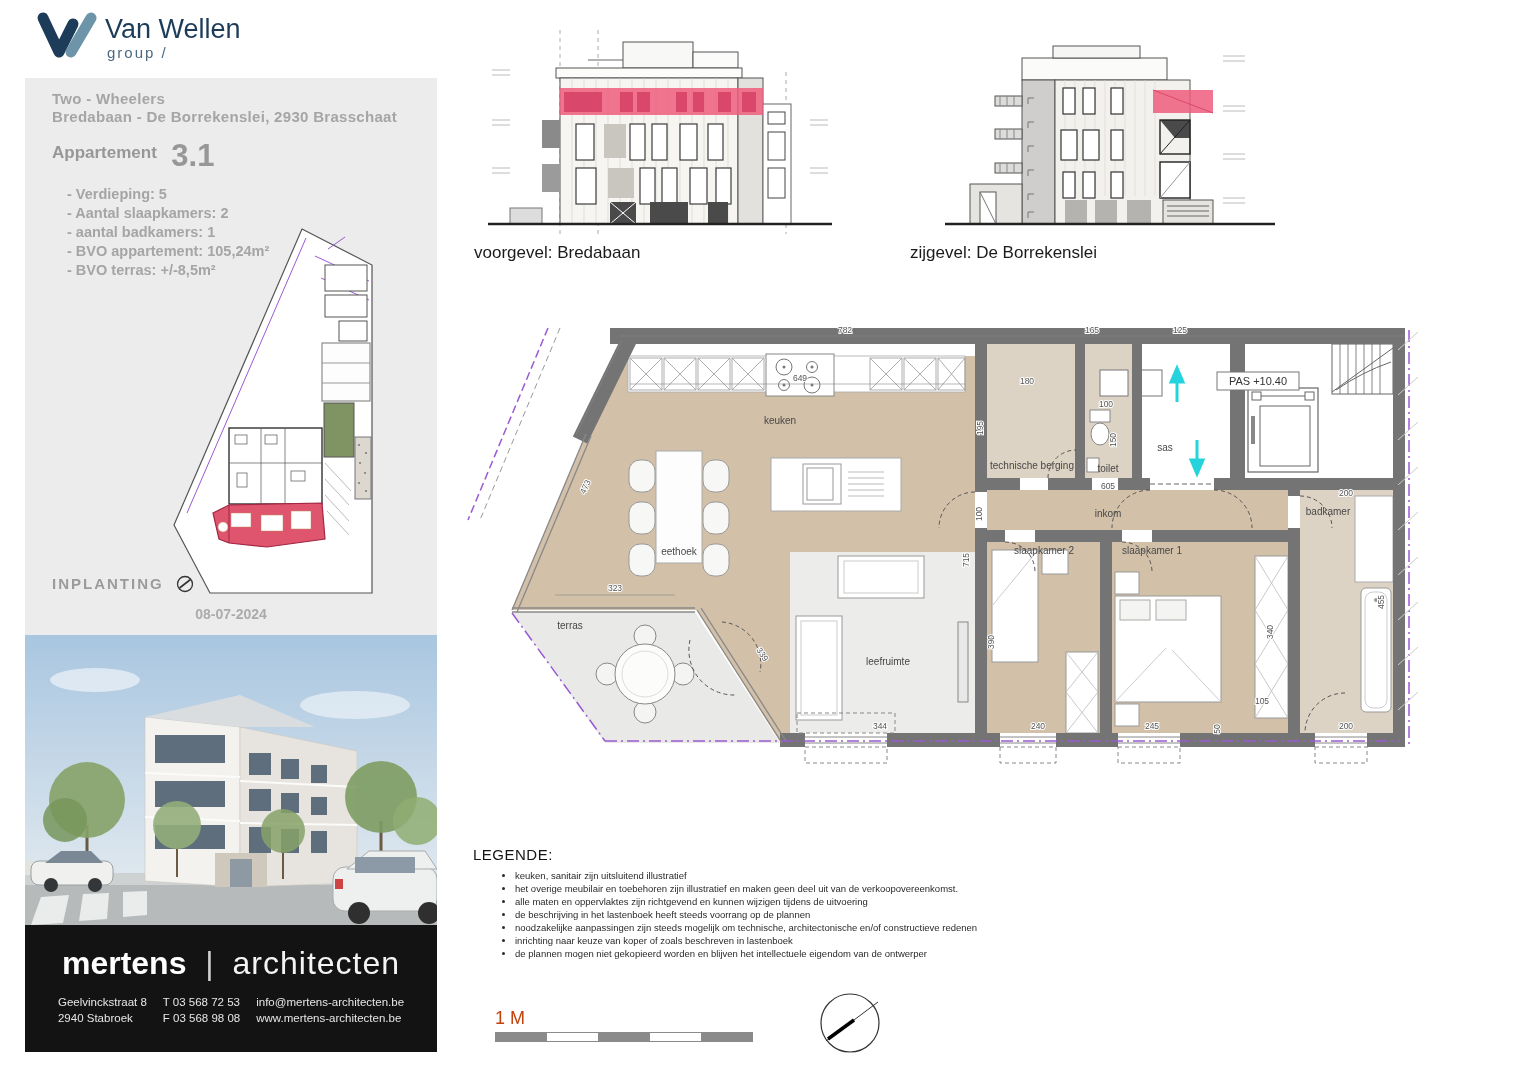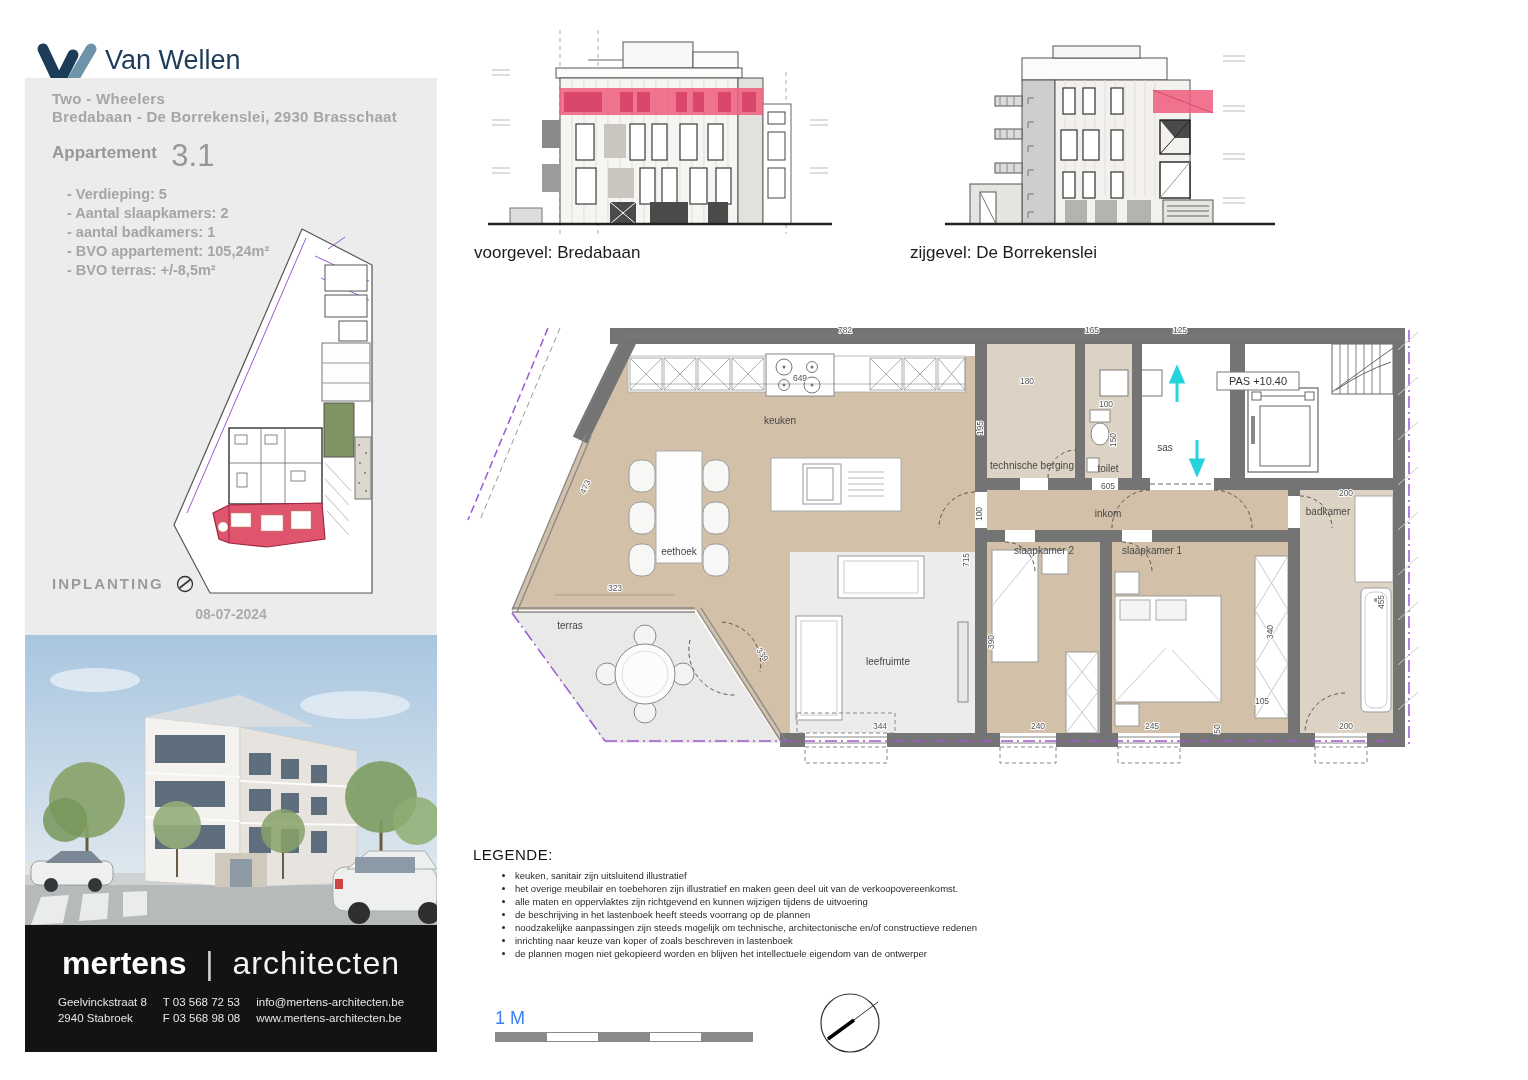--- a/index.html
+++ b/index.html
@@ -1,29 +1,29 @@
 <!DOCTYPE html>
 <html><head>
 <meta charset="utf-8">
 <style>
   * { margin:0; padding:0; box-sizing:border-box; }
   body { font-family:"Liberation Sans", sans-serif; background:#fff; }
   #sheet { position:relative; width:1528px; height:1080px; background:#fff; overflow:hidden; }
 
   
-  #brand { position:absolute; left:35px; top:8px; width:260px; height:62px;margin-top:31px; }
+  #brand { position:absolute; left:35px; top:8px; width:260px; height:62px; }
 
   
   #info-panel { position:absolute; left:25px; top:78px; width:412px; height:597px; background:#ececec; }
   .proj-line { position:absolute; left:27px; font-size:15px; font-weight:bold; color:#a5a5a5; letter-spacing:.3px; }
   #proj-name { top:12px; }
   #proj-addr { top:30px; }
   #apt-row { position:absolute; left:27px; top:60px; color:#979797; }
   #apt-label { font-size:17px; font-weight:bold; vertical-align:8px; }
-  #apt-no { font-size:31px; font-weight:normal; margin-left:10px; }
+  #apt-no { font-size:31px; font-weight:bold; margin-left:10px; }
   #specs { position:absolute; left:42px; top:107px; list-style:none; }
   #specs li { font-size:14.5px; font-weight:bold; color:#a5a5a5; line-height:19px; }
   #siteplan-svg { position:absolute; left:140px; top:145px; }
   #inplanting { position:absolute; left:27px; top:497px; font-size:15px; font-weight:bold; color:#9b9b9b; letter-spacing:2px; }
   #inplanting svg { vertical-align:-4px; margin-left:6px; }
   #sheet-date { position:absolute; left:0; right:0; top:528px; text-align:center; font-size:14px; font-weight:bold; color:#ababab; }
 
   
   #photo { position:absolute; left:25px; top:635px; width:412px; height:290px; }
 
@@ -47,21 +47,21 @@
   #floorplan { position:absolute; left:460px; top:300px; }
 
   
   #legend { position:absolute; left:473px; top:846px; width:560px; }
   #legend h3 { font-size:15px; color:#141414; font-weight:normal; letter-spacing:.5px; margin-bottom:6px; }
   #legend ul { margin-left:42px; }
   #legend li { font-size:9.5px; color:#2a2a2a; line-height:13px; }
 
   
   #scalebar { position:absolute; left:495px; top:1008px; }
-  #scalebar .lbl { font-size:18px; color:#3b82f6; margin-bottom:3px; }
+  #scalebar .lbl { font-size:18px; color:#c2410c; margin-bottom:3px; }
   #scalebar .bar { display:flex; width:258px; height:10px; border:1px solid #8a8a8a; }
   #scalebar .seg { flex:1; }
   .seg.f { background:#8a8a8a; } .seg.e { background:#fff; border-left:1px solid #8a8a8a; border-right:1px solid #8a8a8a; }
   #north { position:absolute; left:818px; top:991px; }
 
   text { font-family:"Liberation Sans", sans-serif; }
   .dim { font-size:8.5px; fill:#555; text-anchor:middle; paint-order:stroke; stroke:#fff; stroke-width:2px; }
   .room { font-size:10px; fill:#474747; text-anchor:middle; }
 </style>
 </head>

